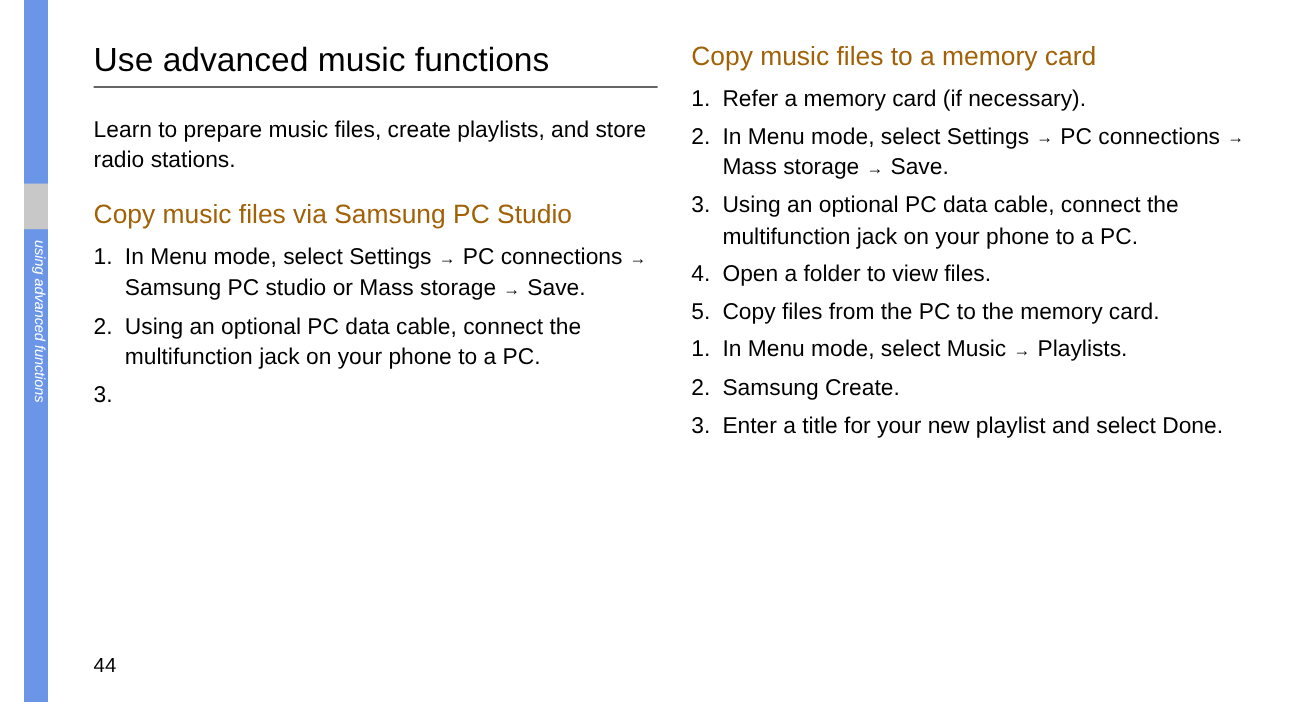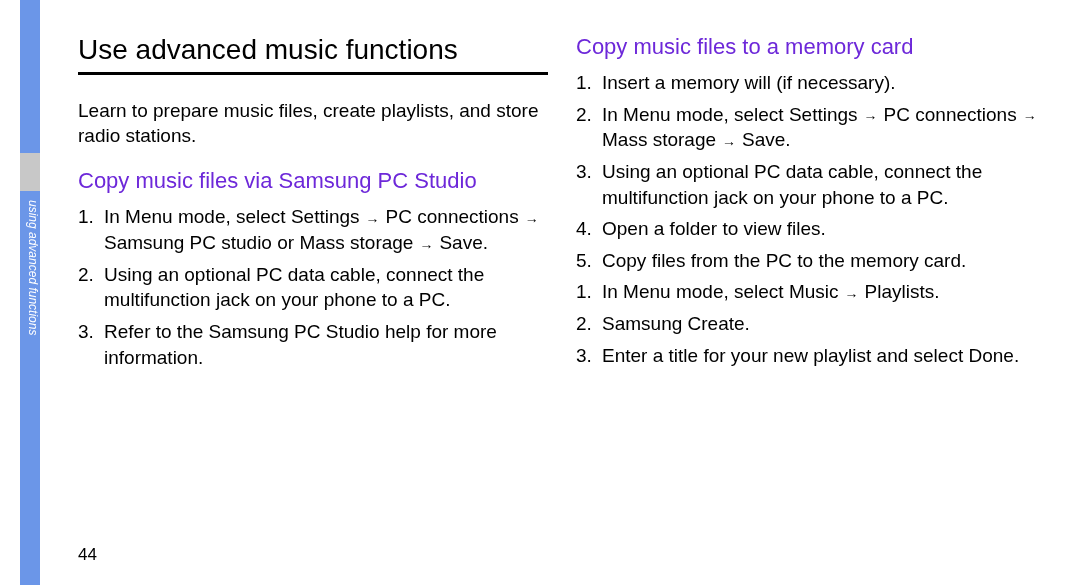--- a/index.html
+++ b/index.html
@@ -50,34 +50,34 @@
       display: flex;
       gap: 28px;
     }
     .column {
       width: 470px;
     }
     .main-heading {
       font-size: 28px;
       font-weight: 400;
       color: #000;
-      border-bottom: 3px solid #000000;
+      border-bottom: 1px solid #000000;
       padding-bottom: 6px;
       margin-bottom: 10px;
     }
     .intro-text {
       font-size: 19px;
       color: #000;
       line-height: 1.3;
       margin-bottom: 20px;
       margin-top: 24px;
     }
     .sub-heading {
       font-size: 22px;
-      color: #6d28d9;
+      color: #a16207;
       margin-bottom: 10px;
       font-weight: 400;
     }
     .list {
       list-style: none;
       counter-reset: item;
     }
     .list-item {
       counter-increment: item;
       font-size: 19px;
@@ -122,30 +122,29 @@
     <p class="intro-text">Learn to prepare music files, create playlists, and store radio stations.</p>
     <h2 class="sub-heading">Copy music files via Samsung PC Studio</h2>
     <ol class="list">
       <li class="list-item">
         <span>In Menu mode, select </span><span>Settings</span><span class="arrow">→</span><span>PC connections</span><span class="arrow">→</span><span>Samsung PC studio</span><span> or </span><span>Mass storage</span><span class="arrow">→</span><span>Save</span><span>.</span>
       </li>
       <li class="list-item">
         <span>Using an optional PC data cable, connect the multifunction jack on your phone to a PC.</span>
       </li>
       <li class="list-item">
-        <div class="list-item-continue">Refer to the Samsung PC Studio help for more information.</div>
       </li>
     </ol>
   </div>
 
   <div class="column">
     <h2 class="sub-heading">Copy music files to a memory card</h2>
     <ol class="list">
       <li class="list-item">
-        <span>Insert a memory will (if necessary).</span>
+        <span>Refer a memory card (if necessary).</span>
       </li>
       <li class="list-item">
         <span>In Menu mode, select </span><span>Settings</span><span class="arrow">→</span><span>PC connections</span><span class="arrow">→</span><span>Mass storage</span><span class="arrow">→</span><span>Save</span><span>.</span>
       </li>
       <li class="list-item">
         <span>Using an optional PC data cable, connect the multifunction jack on your phone to a PC.</span>
       </li>
       <li class="list-item">
         <span>Open a folder to view files.</span>
       </li>

